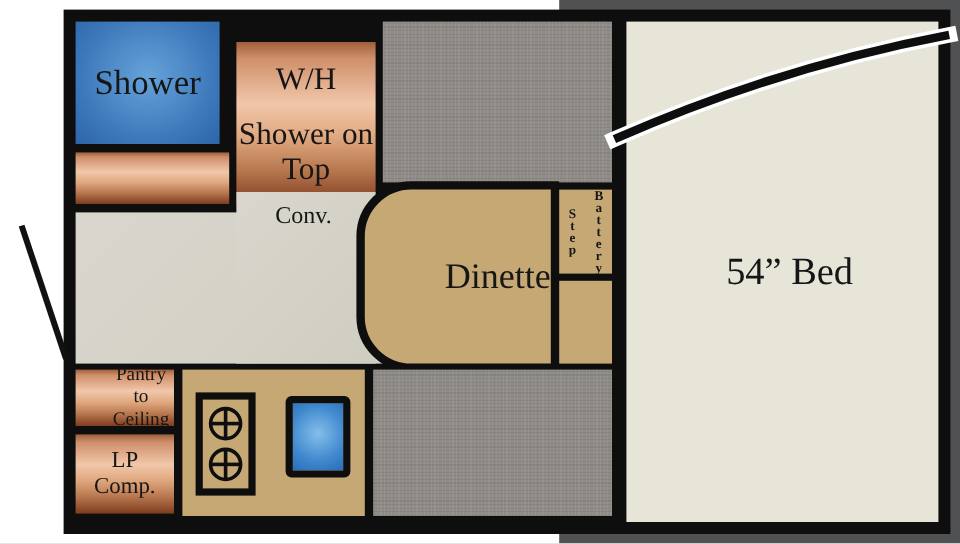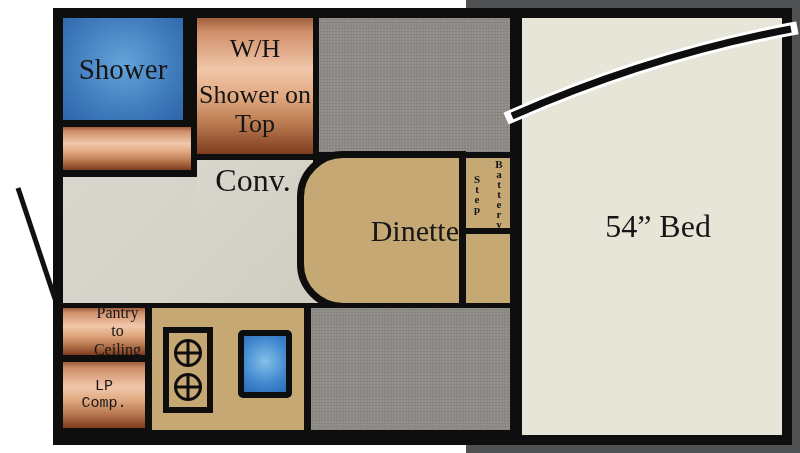--- a/index.html
+++ b/index.html
@@ -12,26 +12,26 @@
   .blue{background:radial-gradient(ellipse at 50% 45%,#66a3da 0%,#3a76b8 70%,#2d65a8 100%);}
   .graytex{background-color:#8f8c88;
     background-image:repeating-linear-gradient(90deg,rgba(255,255,255,0.06) 0 1px,rgba(0,0,0,0) 1px 3px),
                      repeating-linear-gradient(0deg,rgba(0,0,0,0.07) 0 1px,rgba(0,0,0,0) 1px 3px);}
   .tan{background:#c6a874;justify-content:flex-end;}
   .floor{background:linear-gradient(135deg,#d9d7cd 0%,#cfccc1 100%);}
   .cream{background:#e6e5d8;}
   .prewrap{white-space:pre-line;}
   .shower-label{font-size:29px;}
   .wh-box{flex-direction:column;justify-content:space-evenly;font-size:26px;line-height:1.12;}
-  .conv-label{font-size:32px;}
+  .conv-label{font-size:20px;}
   .dinette{border:7px solid #0e0e0e;border-radius:46px 0 0 46px;font-size:30px;}
   .vcell{justify-content:space-around;align-items:center;}
   .vtext{writing-mode:vertical-rl;text-orientation:upright;font-weight:bold;font-size:11px;letter-spacing:-2px;}
   .pantry-label{font-size:16px;line-height:1.15;margin-left:27px;}
-  .lp-label{font-size:15px;line-height:1.15;font-family:Liberation Mono, monospace;}
+  .lp-label{font-size:19px;line-height:1.15;}
   .bed-label{font-size:32px;margin-left:12px;}
   .stove{border:6px solid #0e0e0e;flex-direction:column;justify-content:space-evenly;}
   .burner{position:relative;width:28px;height:28px;border:3px solid #0e0e0e;border-radius:50%;box-sizing:border-box;}
   .burner::before{content:"";position:absolute;left:50%;top:-2px;bottom:-2px;width:3px;transform:translateX(-50%);background:#0e0e0e;}
   .burner::after{content:"";position:absolute;top:50%;left:-2px;right:-2px;height:3px;transform:translateY(-50%);background:#0e0e0e;}
   .sink{border:6px solid #0e0e0e;border-radius:5px;background:radial-gradient(circle at 50% 45%,#85bfe9 0%,#4189cf 60%,#2a6cb8 100%);}
   .overlay{position:absolute;left:0;top:0;width:800px;height:453px;pointer-events:none;}
 </style>
 </head>
 <body>
@@ -40,21 +40,21 @@
 
   <div class="shadow"></div>
 
   <div class="plan">
 
     <div class="box blue" style="left:10px;top:10px;width:120px;height:102px;">
       <span class="shower-label">Shower</span>
     </div>
     <div class="box copper" style="left:10px;top:119px;width:128px;height:43px;"></div>
 
-    <div class="box copper wh-box" style="left:144px;top:10px;width:116px;height:136px;">
+    <div class="box copper wh-box" style="left:144px;top:27px;width:116px;height:136px;">
       <span>W/H</span>
       <span class="prewrap">Shower on
 Top</span>
     </div>
 
     <div class="box graytex" style="left:266px;top:10px;width:191px;height:134px;"></div>
 
     <div class="box floor" style="left:10px;top:169px;width:398px;height:126px;"></div>
     <div class="box floor" style="left:144px;top:152px;width:116px;height:143px;"></div>
     <div class="box" style="left:160px;top:158px;width:80px;height:28px;">

